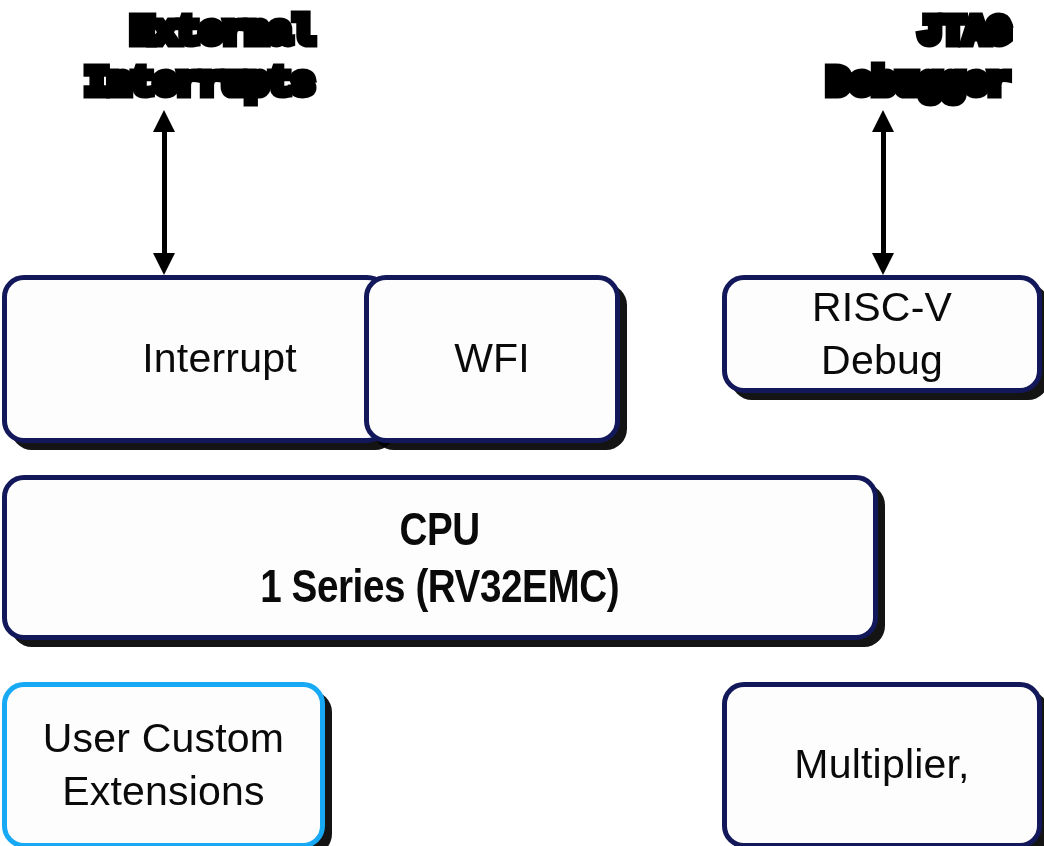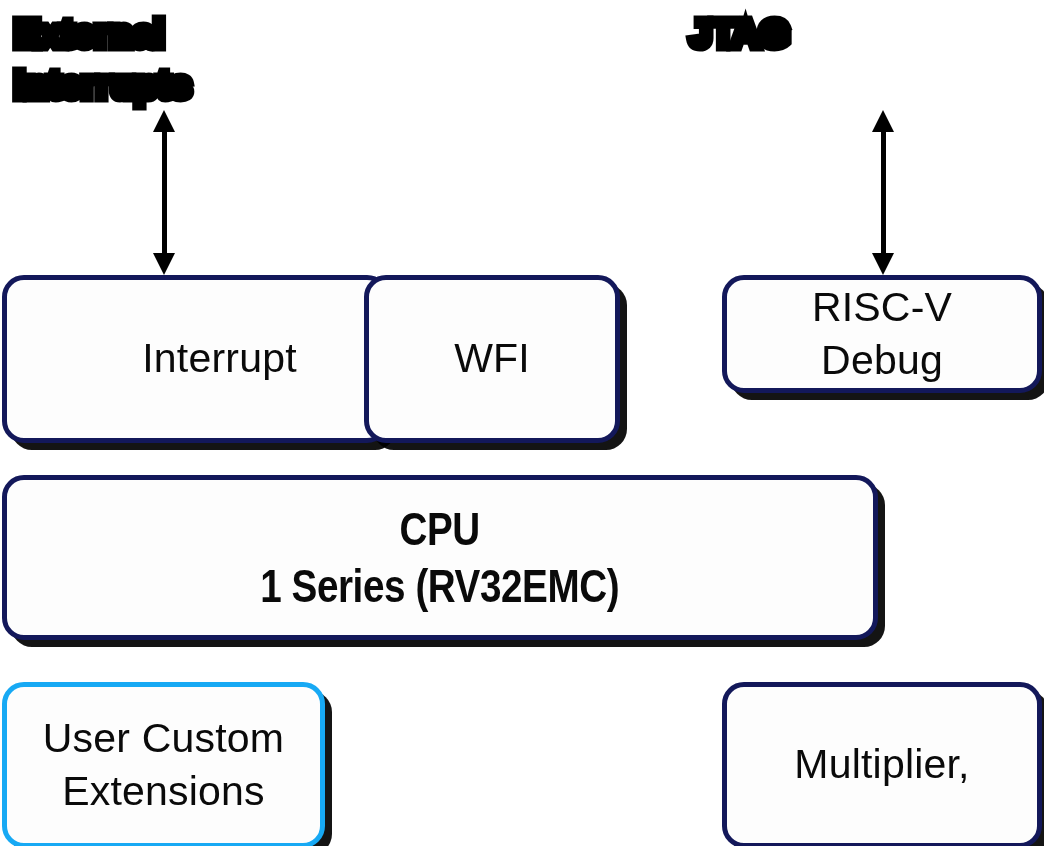--- a/index.html
+++ b/index.html
@@ -17,36 +17,36 @@
   }
 
   .canvas {
     position: absolute;
     inset: 0;
   }
 
   
   .ext-label {
     position: absolute;
-    text-align: left;
-    font-family: Liberation Sans, sans-serif;
+    text-align: right;
+    font-family: Liberation Mono, monospace;
     font-weight: bold;
     font-size: 39px;
     line-height: 1.32;
     color: #000000;
     letter-spacing: -0.5px;
     
     -webkit-text-stroke: 9px #000000;
     paint-order: stroke fill;
     white-space: nowrap;
   }
   .ext-label .ln { display: block; }
 
   #label-external-interrupts { left: 14px; top: 8px; width: 300px; }
-  #label-jtag-debugger       { left: 690px; top: 8px; width: 300px; }
+  #label-jtag-debugger       { left: 710px; top: 8px; width: 300px; }
 
   
   .arrow {
     position: absolute;
     width: 30px;
   }
   .arrow .shaft {
     position: absolute;
     left: 13px;
     width: 5px;
@@ -125,20 +125,21 @@
 
 <div class="canvas">
 
   <div class="ext-label" id="label-external-interrupts">
     <span class="ln">External</span>
     <span class="ln">Interrupts</span>
   </div>
 
   <div class="ext-label" id="label-jtag-debugger">
     <span class="ln">JTAG</span>
+    <span class="ln">Debugger</span>
   </div>
 
   <div class="arrow" id="arrow-interrupts">
     <div class="head up"></div>
     <div class="shaft"></div>
     <div class="head down"></div>
   </div>
 
   <div class="arrow" id="arrow-jtag">
     <div class="head up"></div>

